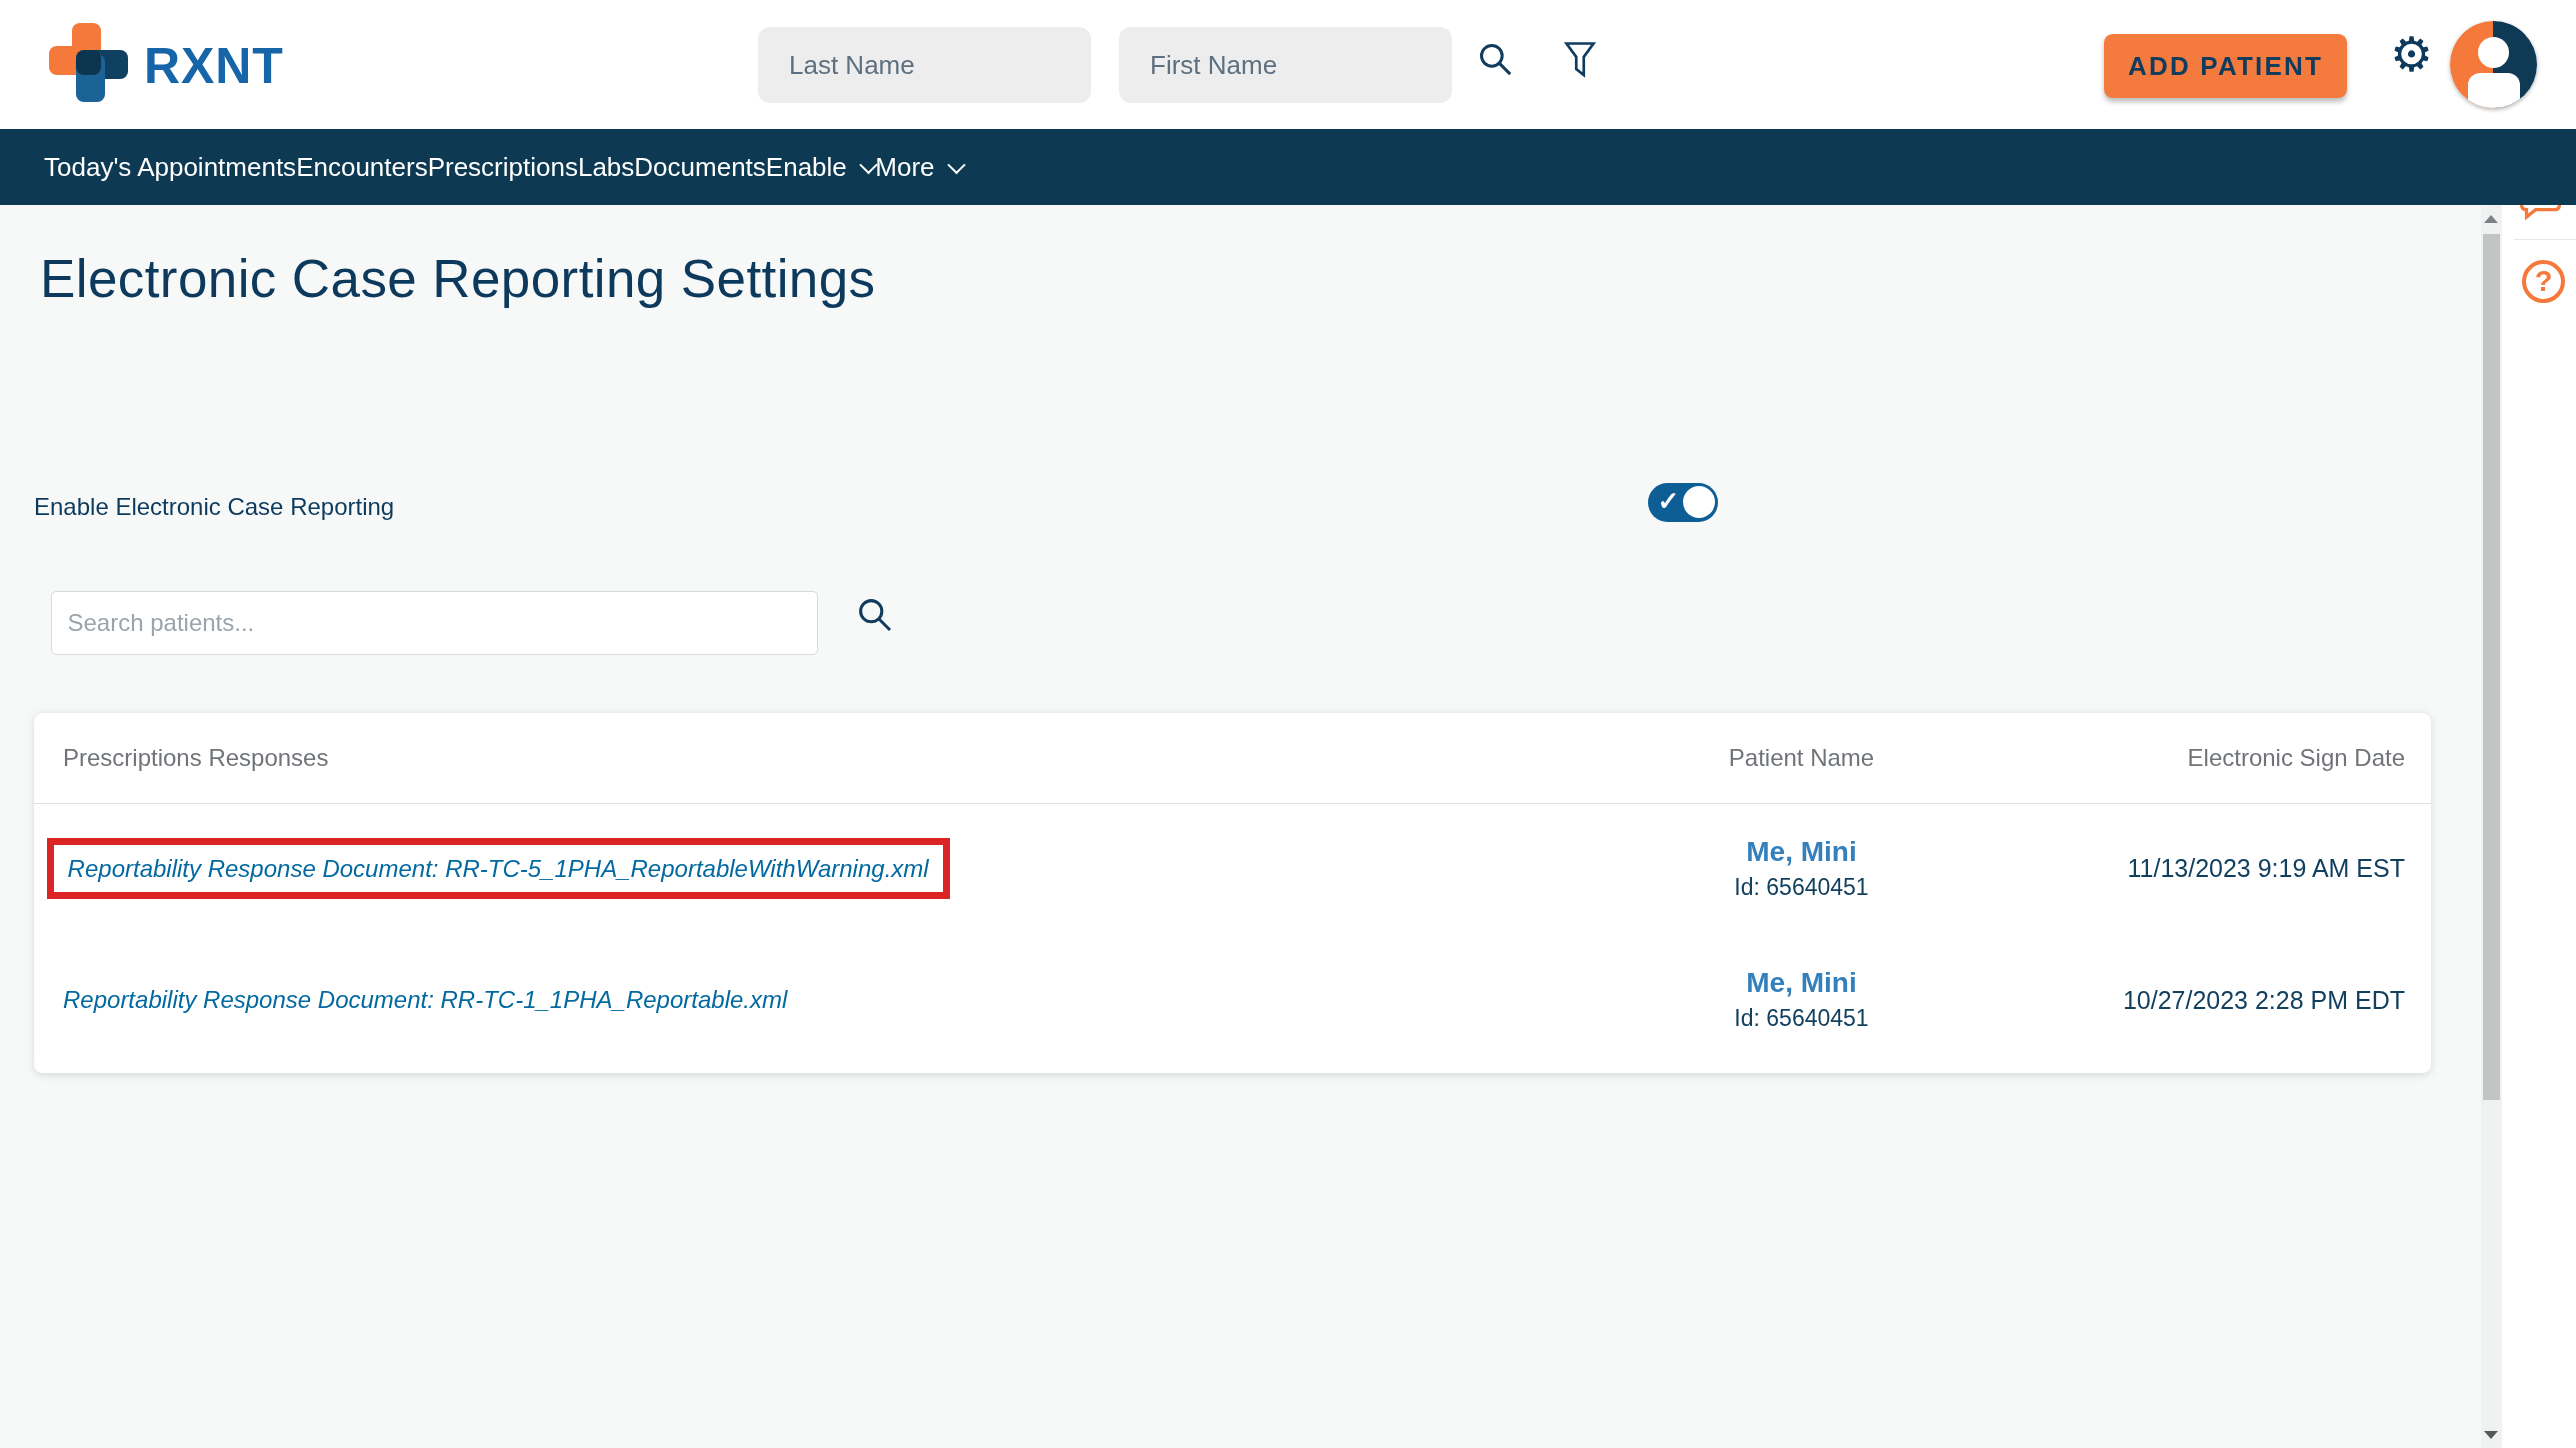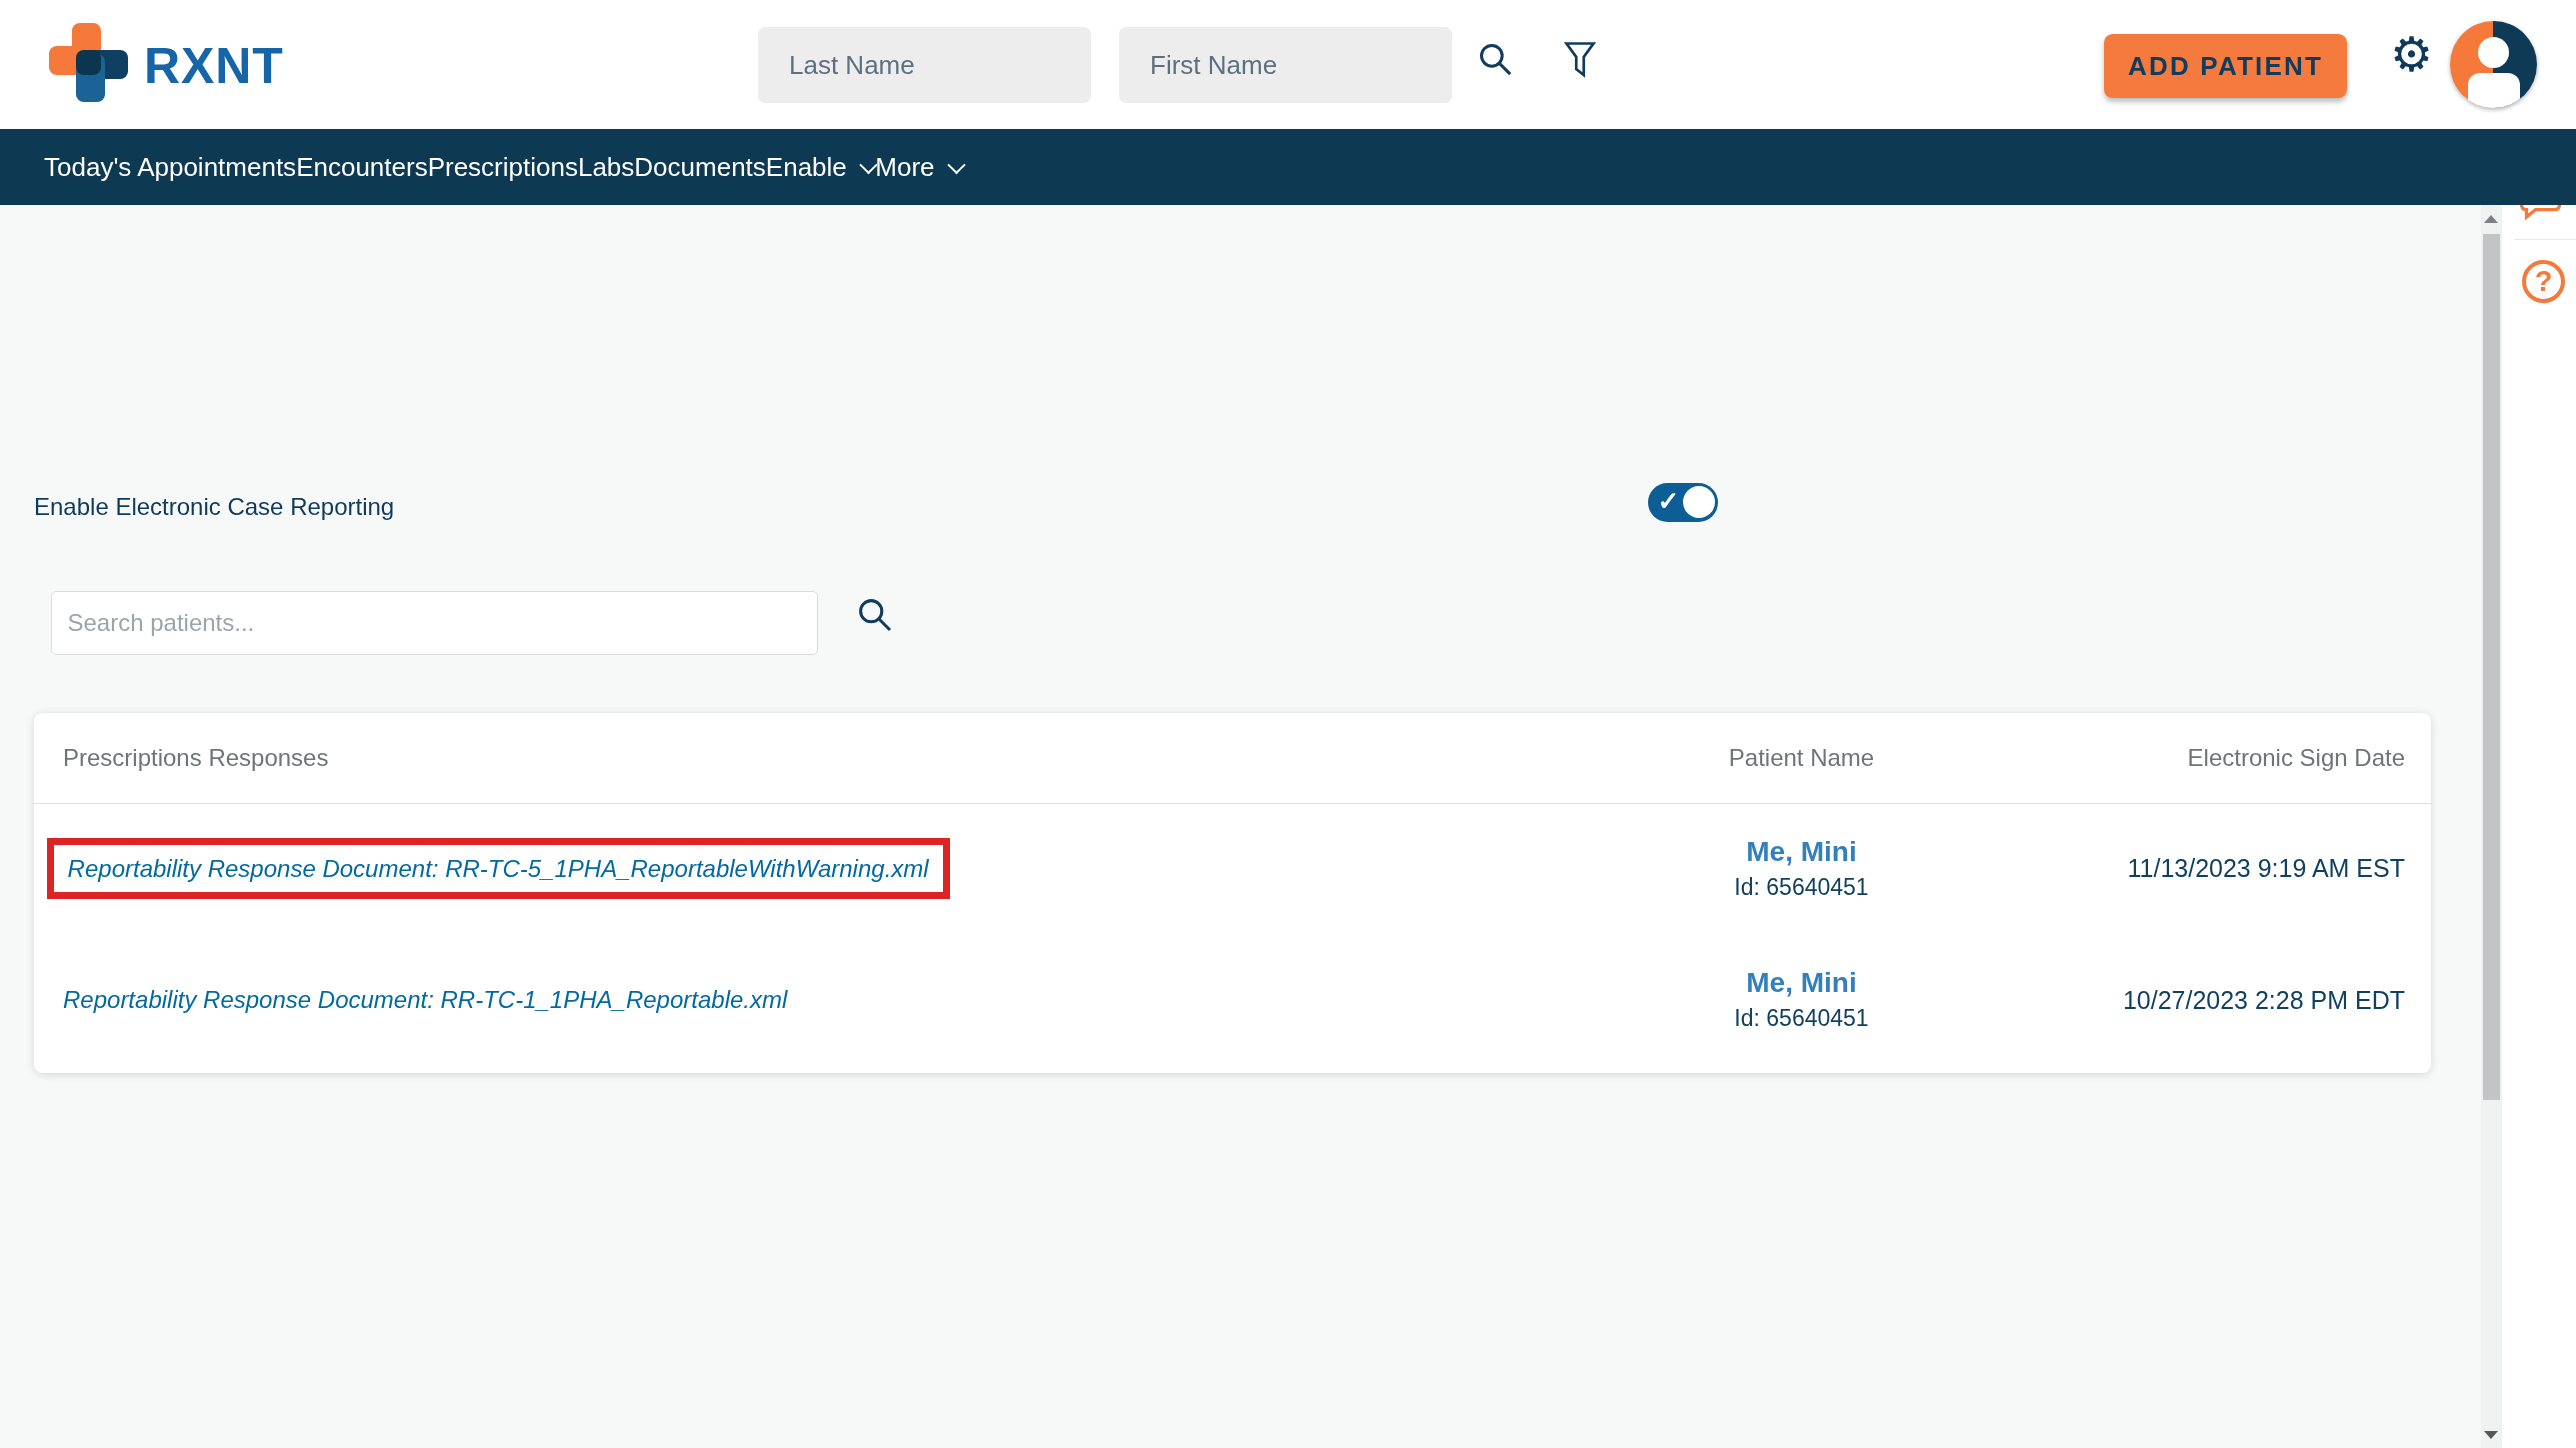--- a/index.html
+++ b/index.html
@@ -15,21 +15,21 @@
   .cross { position:absolute; left:0; top:0; width:81px; height:81px; }
   .cross span { position:absolute; border-radius:7.8px; }
   .c-ov { left:23px; top:0;  width:29px; height:50px; background:#f4793b; }
   .c-oh { left:0;  top:23px; width:50px; height:29px; background:#f4793b; }
   .c-bh { left:31px; top:27px; width:48px; height:29px; background:#0f3f61; }
   .c-bv { left:27px; top:31px; width:29px; height:48px; background:#1b6396; }
   .c-ct { left:27px; top:27px; width:25px; height:25px; background:#0c3650; border-radius:5.2px; }
   .logo-text { position:absolute; left:95px; top:14px; font-size:50px; font-weight:800; color:#1565a8; letter-spacing:0.9px; }
 
   .hdr-input { position:absolute; top:27px; width:333px; height:76px; background:#ededee; border:none;
-    border-radius:7px; font-family:"Liberation Sans",sans-serif; font-size:26px; color:#0d3a5c; padding:0 31px; outline:none; }
+    border-radius:12px; font-family:"Liberation Sans",sans-serif; font-size:26px; color:#0d3a5c; padding:0 31px; outline:none; }
   .hdr-input::placeholder { color:#5d7081; opacity:1; }
   #lastName { left:758px; } #firstName { left:1119px; }
 
   .hdr-icon { position:absolute; top:40px; cursor:pointer; }
   #hdrSearch { left:1476px; } #hdrFilter { left:1562px; }
 
   .add-patient { position:absolute; left:2104px; top:34px; width:243px; height:64px; background:#f47b3d;
     border:none; border-radius:8.6px; color:#123c5e; font-family:"Liberation Sans",sans-serif; font-size:26px;
     font-weight:700; letter-spacing:2.2px; box-shadow:0 3.4px 5.2px rgba(0,0,0,.25); cursor:pointer; }
   .gear { position:absolute; left:2390px; top:31px; font-size:48px; color:#0d3a5c; cursor:pointer; line-height:1; }
@@ -149,20 +149,21 @@
       <span>Enable</span>
       <span class="chev"></span>
     </div>
   <div class="nav-item">
       <span>More</span>
       <span class="chev"></span>
     </div>
 </div>
 
 <div class="main">
+  <div class="page-title">Electronic Case Reporting Settings</div>
 
   <div class="enable-label">Enable Electronic Case Reporting</div>
   <div class="toggle">
     <span class="tick">✓</span>
     <span class="knob"></span>
   </div>
 
   <input class="patient-search" placeholder="Search patients..." style="">
   <span class="search2">
     <svg width="41" height="41" viewBox="0 0 24 24" fill="none" stroke="#123c5e" stroke-width="1.8">

